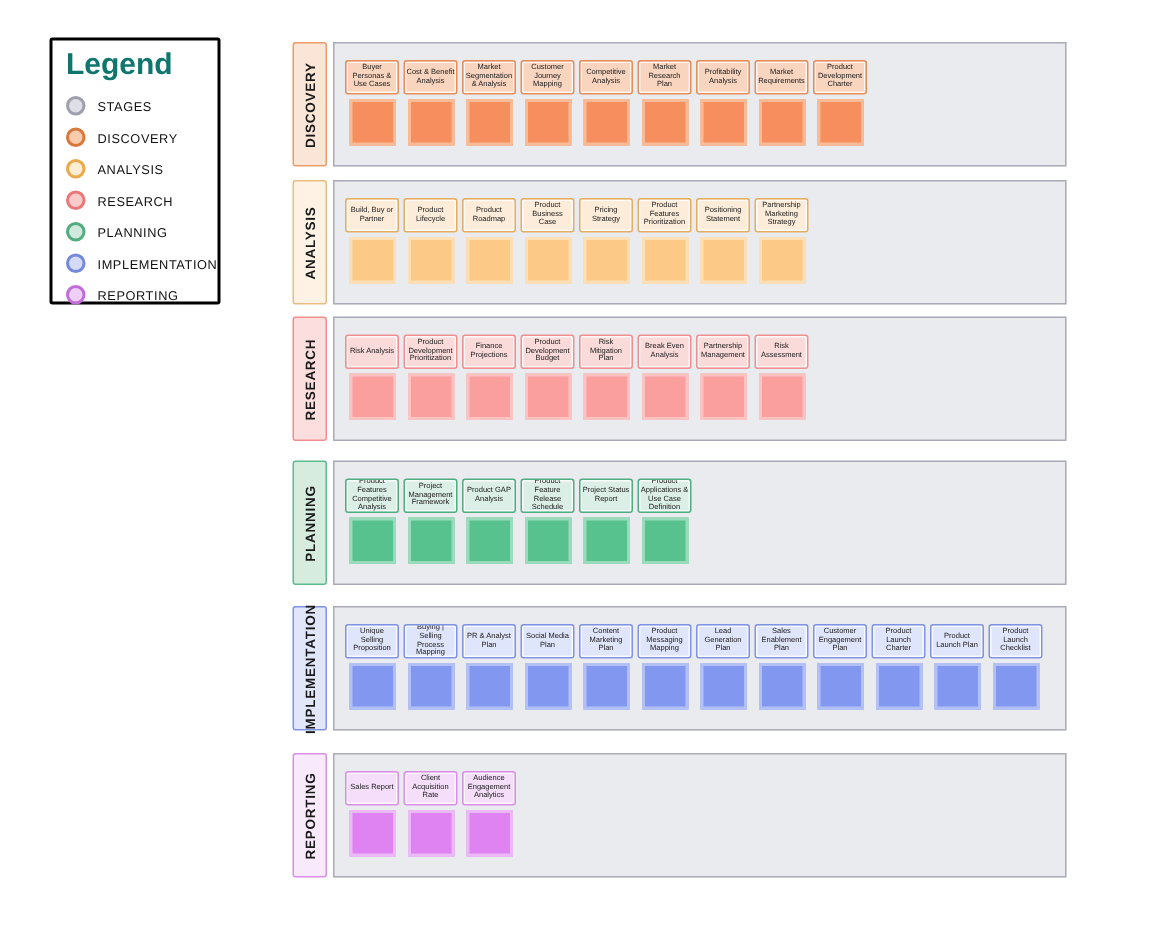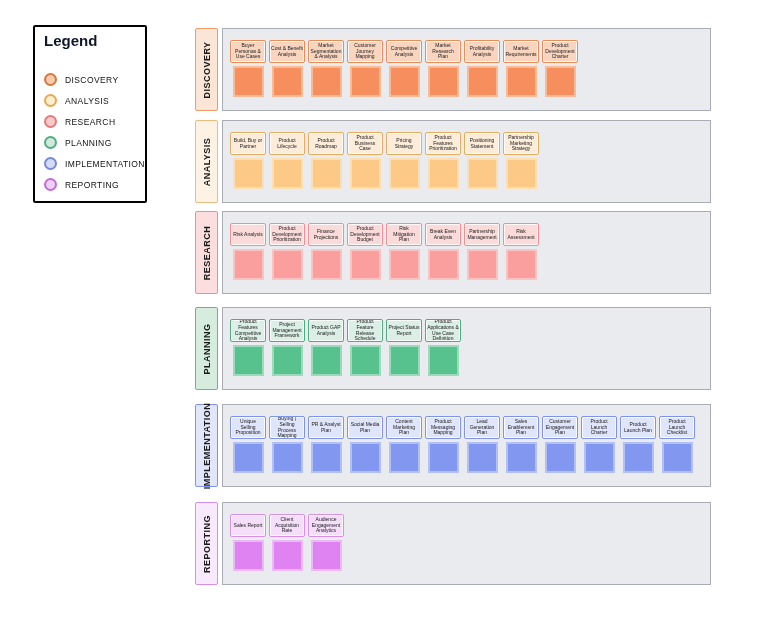--- a/index.html
+++ b/index.html
@@ -6,21 +6,21 @@
   body{
     width:774px;height:618px;position:relative;background:#ffffff;
     font-family:"Liberation Sans",sans-serif;overflow:hidden;
   }
   
   .legend{
     position:absolute;left:33px;top:25px;width:114px;height:178px;
     background:#ffffff;border:2px solid #000;border-radius:2px;
     box-sizing:border-box;padding:5px 9px 4px 9px;
   }
-  .legend-title{font-size:15px;font-weight:600;color:#0f172a;margin:0 0 20px 0;}
+  .legend-title{font-size:20px;font-weight:600;color:#0f766e;margin:0 0 5px 0;}
   .legend-row{display:flex;align-items:center;gap:8px;height:21px;}
   .legend-swatch{width:13px;height:13px;border-radius:50%;border:2px solid;box-sizing:border-box;flex:0 0 auto;}
   .legend-label{font-size:8.5px;letter-spacing:.4px;color:#111;white-space:nowrap;}
   
   #lanes{position:absolute;left:0;top:0;width:774px;height:618px;}
   .lane{position:absolute;left:195px;width:516px;height:83px;}
   .lane:nth-child(1){top:28px;}
   .lane:nth-child(2){top:120px;}
   .lane:nth-child(3){top:211px;}
   .lane:nth-child(4){top:307px;}
@@ -56,20 +56,24 @@
     background:var(--square-fill);border:2px solid var(--square-border);
   }
 </style>
 </head>
 <body>
 
 <div class="legend">
   <div class="legend-title">Legend</div>
   <div id="legend-items">
       <div class="legend-row">
+        <span class="legend-swatch" style="background: rgb(222, 222, 230); border-color: rgb(159, 160, 173);"></span>
+        <span class="legend-label">STAGES</span>
+      </div>
+      <div class="legend-row">
         <span class="legend-swatch" style="background: rgb(248, 203, 173); border-color: rgb(217, 119, 59);"></span>
         <span class="legend-label">DISCOVERY</span>
       </div>
       <div class="legend-row">
         <span class="legend-swatch" style="background: rgb(253, 237, 210); border-color: rgb(235, 169, 76);"></span>
         <span class="legend-label">ANALYSIS</span>
       </div>
       <div class="legend-row">
         <span class="legend-swatch" style="background: rgb(249, 202, 202); border-color: rgb(234, 120, 120);"></span>
         <span class="legend-label">RESEARCH</span>

